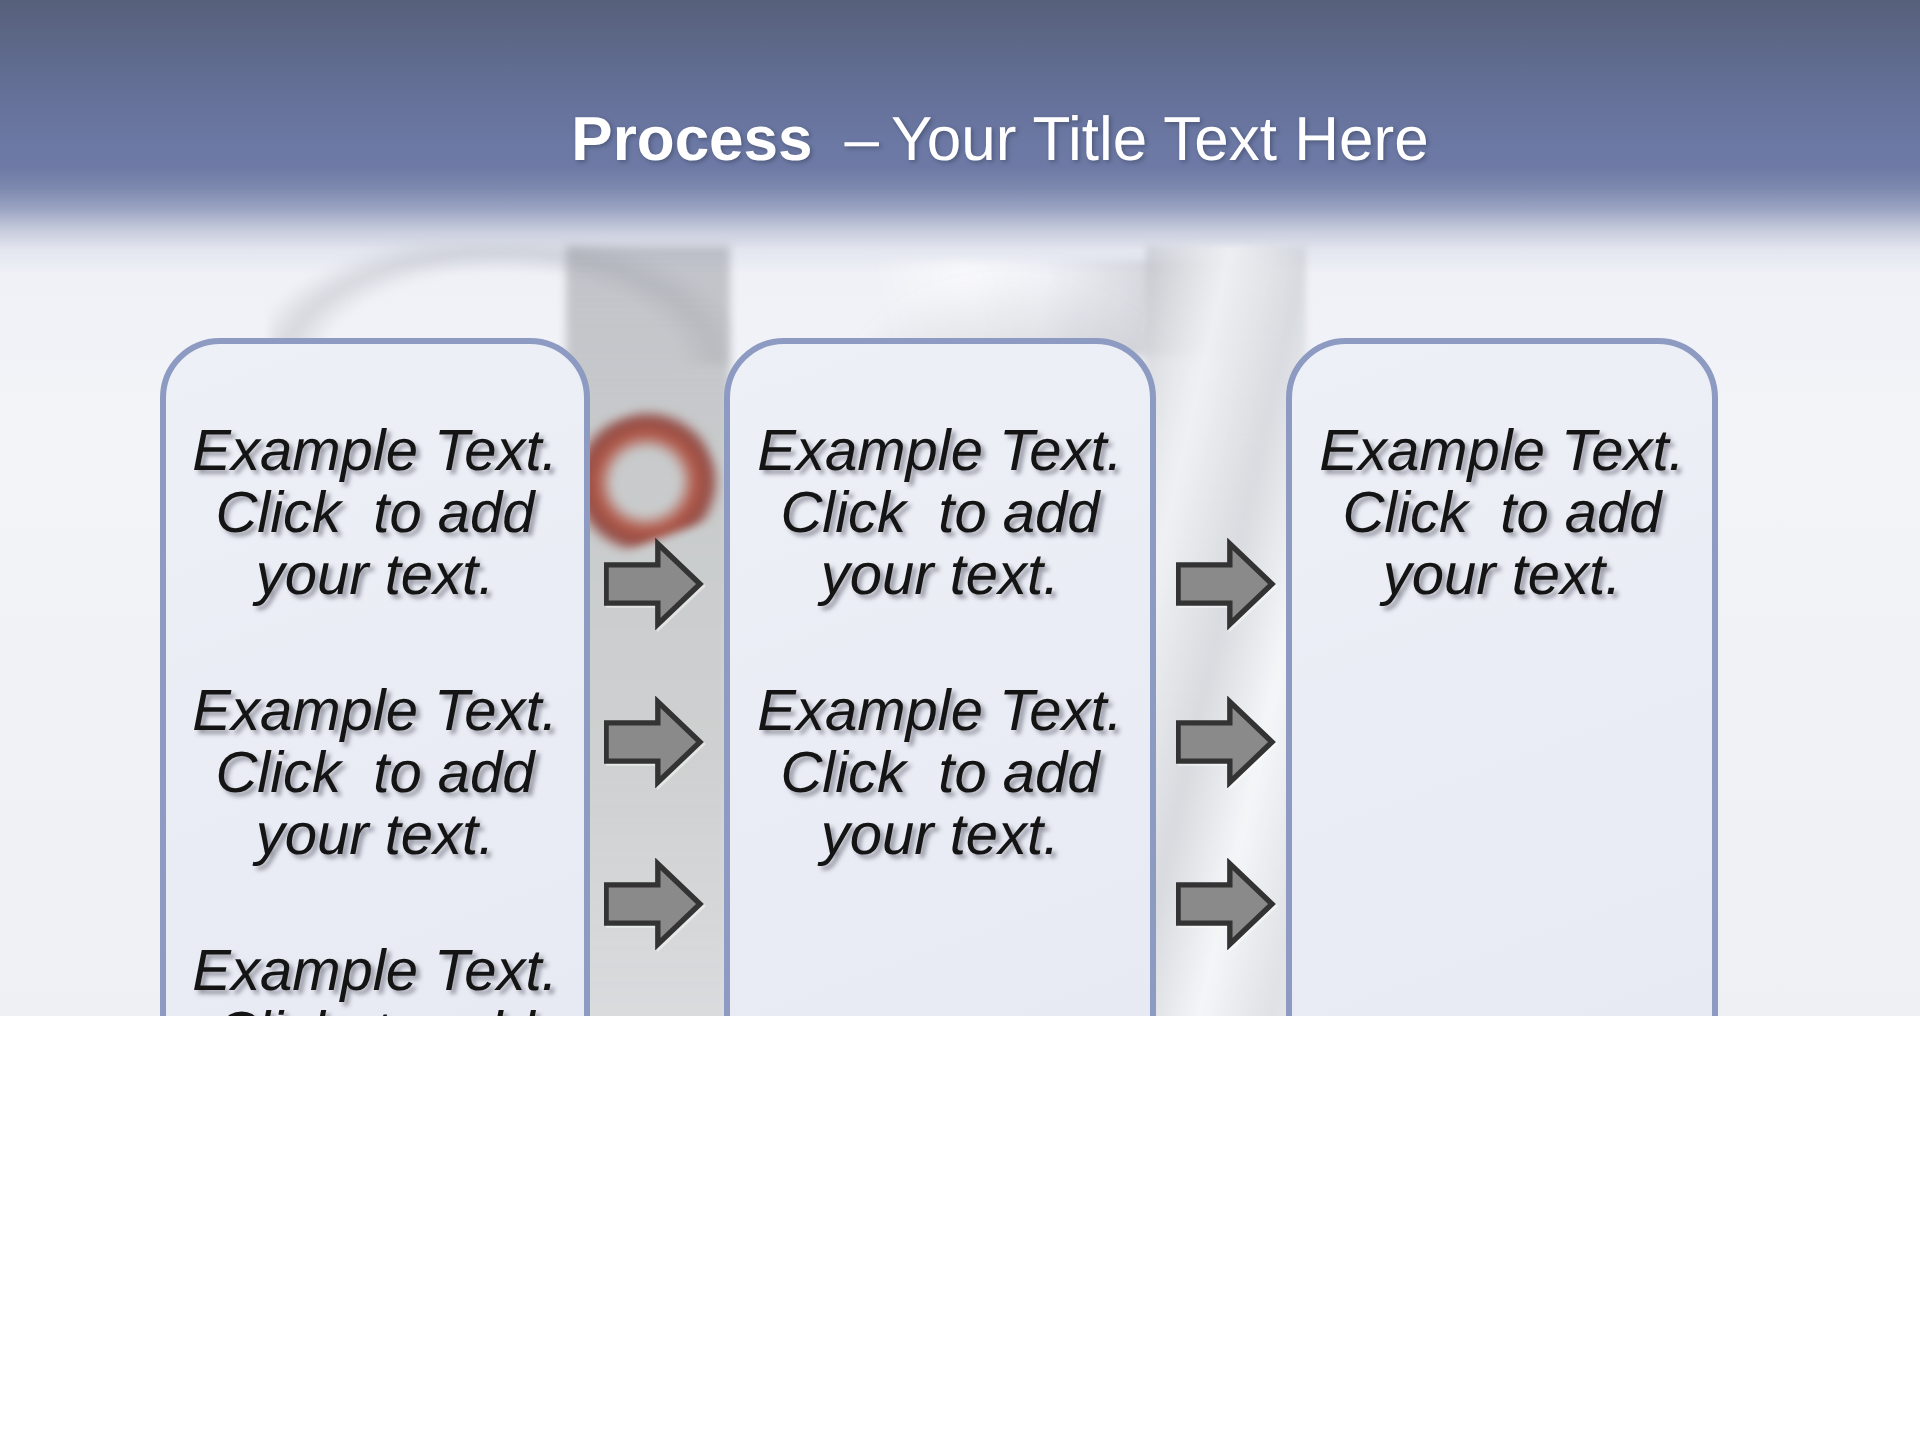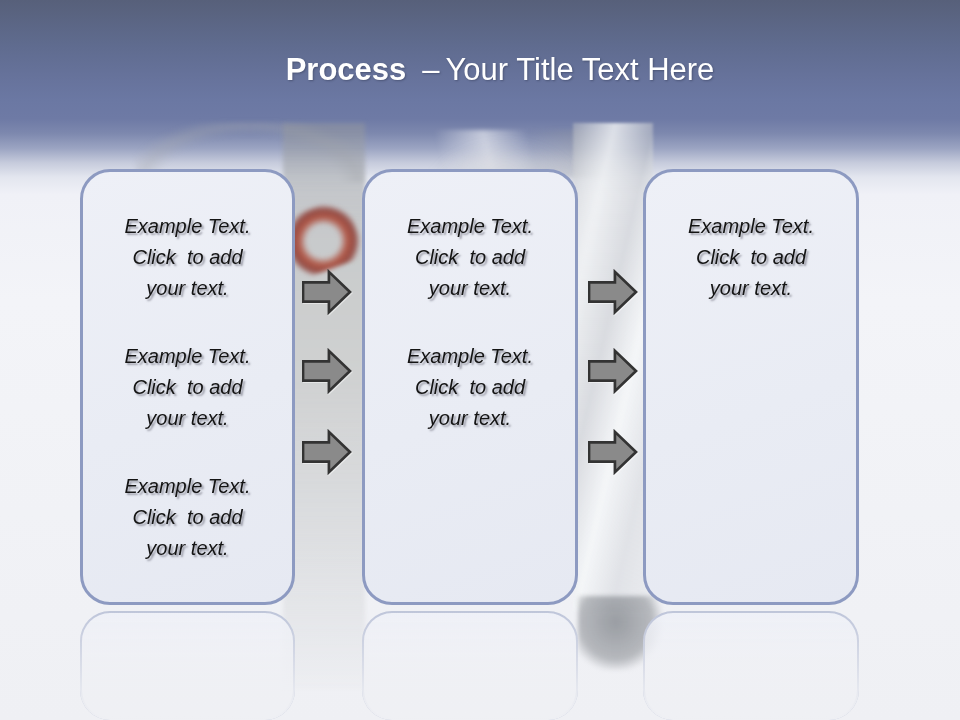--- a/index.html
+++ b/index.html
@@ -1,17 +1,17 @@
 <!DOCTYPE html>
 <html><head>
 <meta charset="utf-8">
 <style>
   html,body{margin:0;padding:0;background:#ffffff;}
   .slide{
-    position:relative;width:960px;height:720px;overflow:hidden;
+    position:relative;width:960px;height:508px;overflow:hidden;
     font-family:"Liberation Sans",sans-serif;
     background:linear-gradient(180deg,
       #57607a 0%, #5f6b8e 6%, #67739c 11%, #6b78a3 14%,
       #6e7aa5 16.5%, #7d88ae 18.5%, #9ba4c2 20.6%, #c6cbdc 22.6%,
       #e3e6ef 24.6%, #f0f1f7 27%, #f3f4f8 42%, #eff0f4 100%);
   }
   
   .title-wrap{
     position:absolute;top:53px;left:0;width:100%;text-align:center;
     transform:translateX(20px);
@@ -77,21 +77,21 @@
     top:169px;height:436px;
     border:3px solid #8d9ac1;border-radius:30px;
     background:linear-gradient(160deg,#eef0f7 0%,#e9ecf4 55%,#e6e9f2 100%);
   }
   .box1{left:80px;width:215px;}
   .box2{left:362px;width:216px;}
   .box3{left:643px;width:216px;}
   .box-content{padding:39px 10px 0;text-align:center;}
   .para{
     white-space:pre-wrap;
-    font-style:italic;font-size:20px;line-height:31px;color:#141414;
+    font-style:italic;font-size:29px;line-height:31px;color:#141414;
     text-shadow:2px 2px 2px rgba(70,70,85,0.50);
     margin:0 0 37px;
   }
   
   .arrow{position:absolute;z-index:3;width:50px;height:46px;
     filter:drop-shadow(1px 1px 0 rgba(255,255,255,0.45));}
   .acol1{left:302px;}
   .acol2{left:588px;}
   .arow1{top:269px;}
   .arow2{top:348px;}

